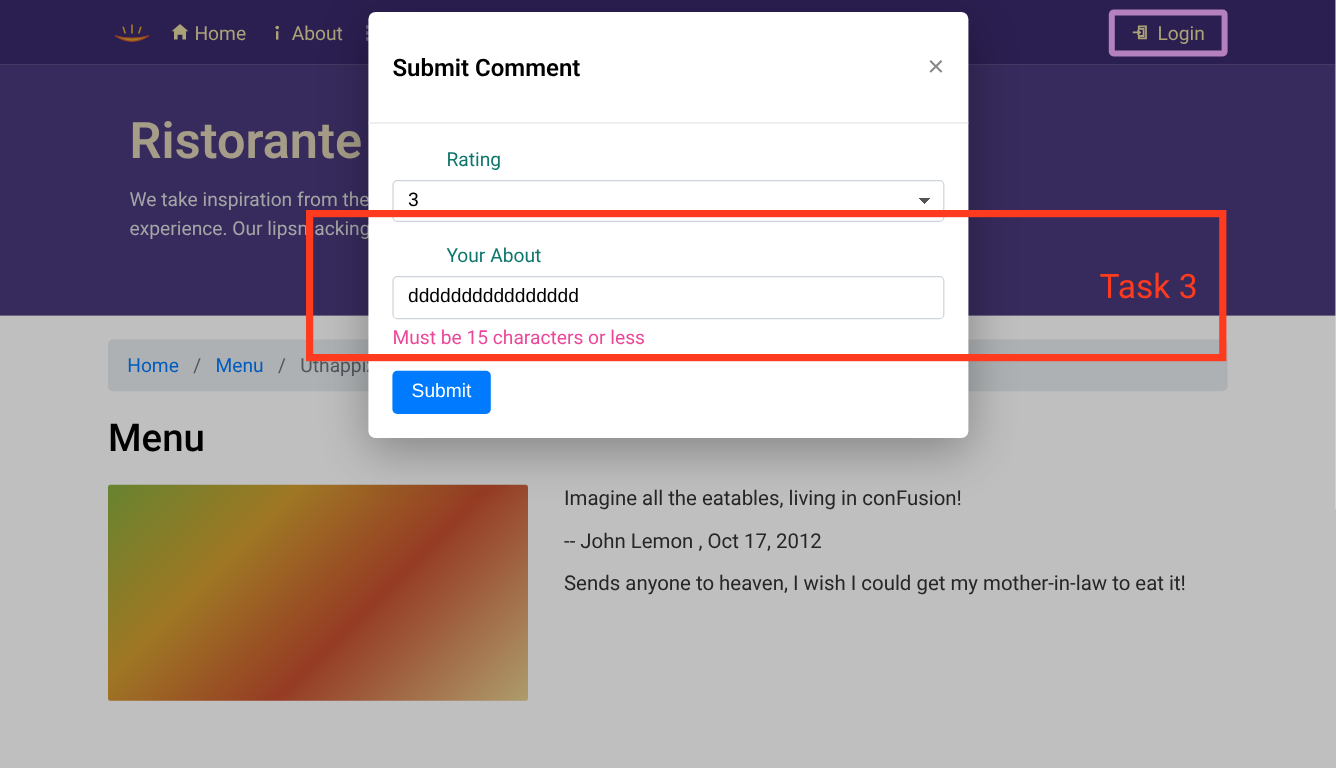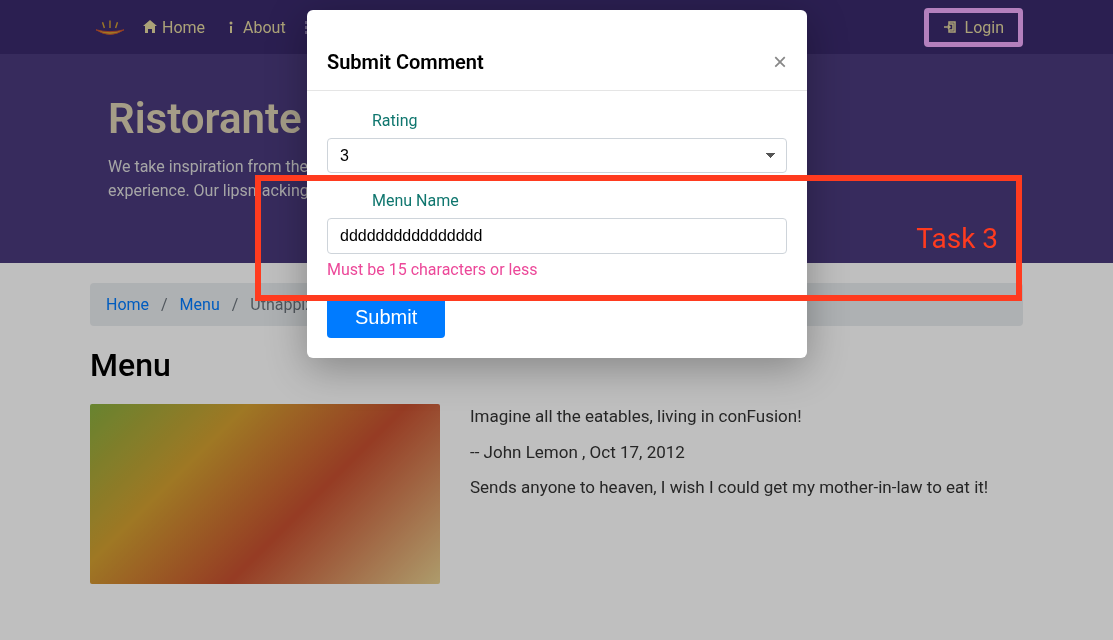--- a/index.html
+++ b/index.html
@@ -26,31 +26,31 @@
 h2.menu-title { font-size: 32px; font-weight: 500; margin: 20px 0; }
 
 .content-row { display: flex; gap: 30px; margin-top: 20px; }
 .dish-img { width: 350px; height: 180px; background: linear-gradient(135deg, #8ab040 0%, #d4a030 30%, #c85030 60%, #e8d090 100%); border-radius: 2px; }
 .comments { flex: 1; color: #333; font-size: 17px; line-height: 1.5; }
 .comments p { margin-bottom: 10px; }
 
 .backdrop { position: absolute; inset: 0; background: rgba(0,0,0,0.25); }
 
 .modal { position: absolute; left: 307px; top: 10px; width: 500px; background: #fff; border-radius: 6px; box-shadow: 0 10px 40px rgba(0,0,0,0.3); }
-.modal-header { display: flex; justify-content: space-between; align-items: center; padding: 16px 20px; border-bottom: 1px solid #e5e5e5; margin-top: 24px; }
+.modal-header { display: flex; justify-content: space-between; align-items: center; padding: 34px 20px; border-bottom: 1px solid #e5e5e5; }
 .modal-header h3 { font-size: 20px; font-weight: 600; }
 .modal-close { font-size: 24px; color: #888; cursor: pointer; background: none; border: none; line-height: 1; }
 .modal-body { padding: 20px; }
 .form-group { margin-bottom: 18px; }
 .form-group label { display: block; font-size: 16px; margin-bottom: 8px; color: #0f766e; margin-left: 45px; }
 .form-control { width: 100%; padding: 8px 12px; font-size: 16px; border: 1px solid #ced4da; border-radius: 4px; background: #fff; }
 select.form-control { appearance: none; background-image: linear-gradient(45deg, transparent 50%, #555 50%), linear-gradient(135deg, #555 50%, transparent 50%); background-position: calc(100% - 16px) 14px, calc(100% - 11px) 14px; background-size: 5px 5px, 5px 5px; background-repeat: no-repeat; }
 textarea.form-control { height: 150px; resize: vertical; }
 .error-text { color: #ec4899; font-size: 16px; margin-top: 6px; }
-.btn-primary { background: #007bff; color: #fff; border: none; padding: 9px 28px; font-size: 20px; border-radius: 4px; cursor: pointer; }
+.btn-primary { background: #007bff; color: #fff; border: none; padding: 9px 16px; font-size: 16px; border-radius: 4px; cursor: pointer; }
 
 .task-box { position: absolute; left: 255px; top: 175px; width: 767px; height: 126px; border: 6px solid #ff3b1f; pointer-events: none; }
 .task-label { position: absolute; right: 115px; top: 222px; color: #ff3b1f; font-size: 28px; font-weight: 400; pointer-events: none; }
 
 .icon-svg { width: 16px; height: 16px; margin-right: 4px; }
 </style>
 </head>
 <body>
 
 <div class="navbar">
@@ -140,21 +140,21 @@
     </button>
   </div>
   <div class="modal-body">
     <div class="form-group">
       <label>Rating</label>
       <select class="form-control">
         <option>3</option>
       </select>
     </div>
     <div class="form-group">
-      <label>Menu Name</label>
+      <label>Your About</label>
       <input type="text" class="form-control" value="dddddddddddddddd" style="">
       <div class="error-text">Must be 15 characters or less</div>
     </div>
     <button class="btn-primary">Submit</button>
   </div>
 </div>
 
 <div class="task-box"></div>
 <div class="task-label">Task 3</div>
 

